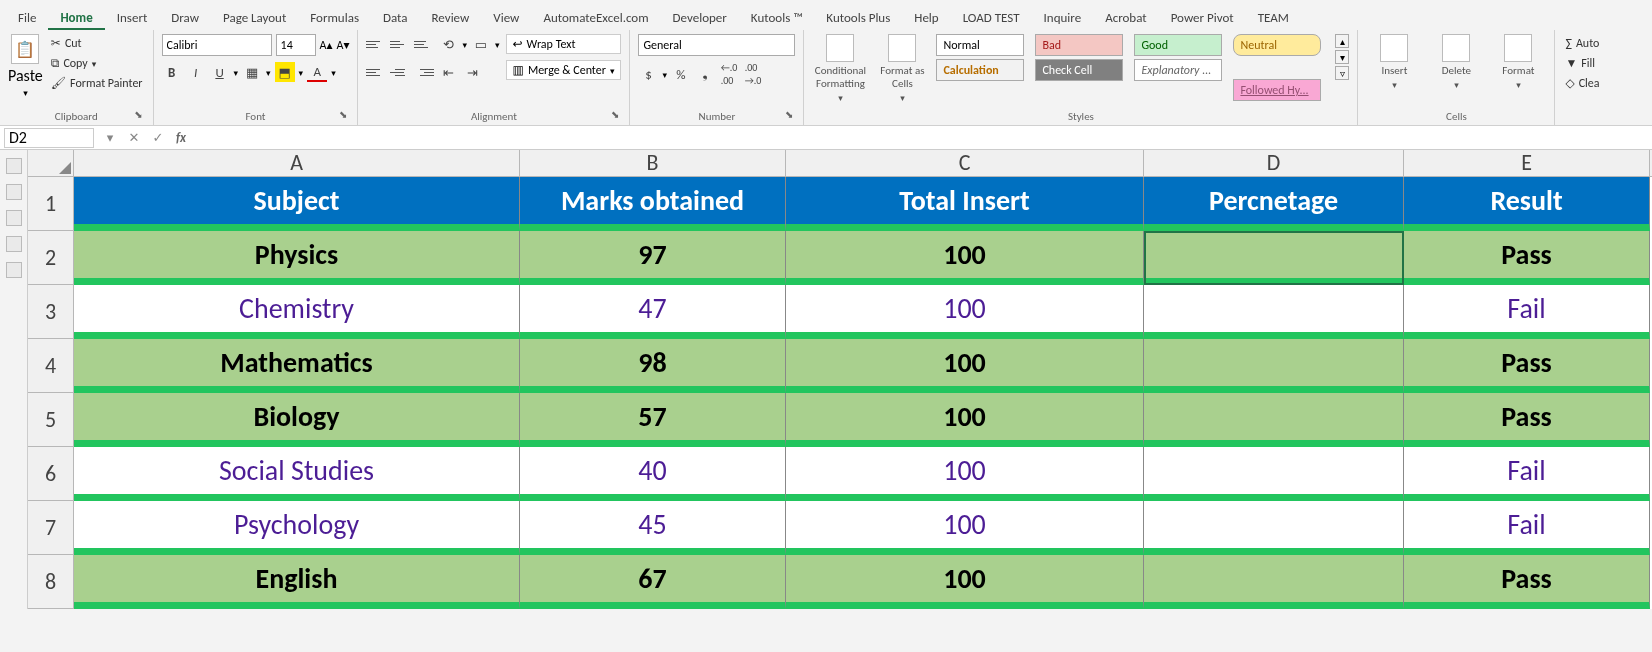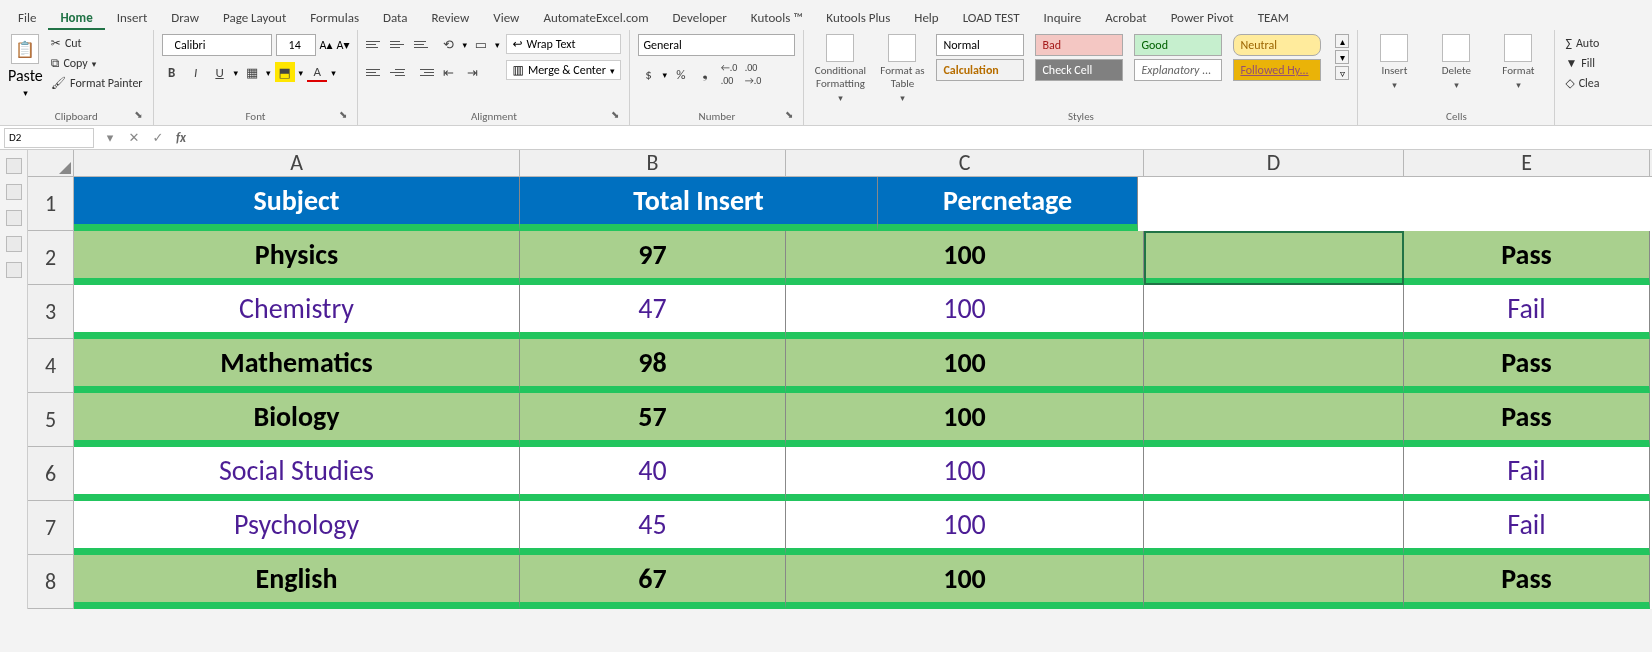--- a/index.html
+++ b/index.html
@@ -14,50 +14,50 @@
 .ribbon { background: #f3f3f3; display: flex; height: 96px; border-bottom: 1px solid #d0d0d0; }
 .group { border-right: 1px solid #d0d0d0; padding: 4px 8px 2px 8px; display: flex; flex-direction: column; justify-content: space-between; position: relative; }
 .group-body { display: flex; align-items: flex-start; gap: 6px; flex: 1; }
 .group-label { text-align: center; font-size: 11px; color: #666; position: relative; }
 .launcher { position: absolute; right: 2px; bottom: 2px; font-size: 10px; color: #666; cursor: pointer; }
 .vcol { display: flex; flex-direction: column; gap: 2px; }
 .btn-row { display: flex; gap: 4px; align-items: center; }
 .cut,.copy,.painter { font-size: 12px; color: #333; display: flex; align-items: center; gap: 4px; cursor: pointer; padding: 2px; }
 .paste-big { display: flex; flex-direction: column; align-items: center; gap: 2px; cursor: pointer; }
 .icon-sq { width: 28px; height: 30px; background: #fff; border: 1px solid #bbb; display: flex; align-items: center; justify-content: center; }
-.font-sel { background: #fff; border: 1px solid #aaa; height: 22px; font-size: 12px; padding: 0 12px; }
+.font-sel { background: #fff; border: 1px solid #aaa; height: 22px; font-size: 12px; padding: 0 4px; }
 .font-sel.name { width: 110px; }
 .font-sel.size { width: 40px; }
 .font-inc,.font-dec { font-size: 12px; cursor: pointer; }
 .fmt-btn { min-width: 20px; height: 20px; display: inline-flex; align-items: center; justify-content: center; font-size: 13px; cursor: pointer; color: #444; }
 .underline-a { border-bottom: 2px solid #d00; }
 .fill-a { background: #ffe600; padding: 0 2px; }
 .align-btn { width: 20px; height: 20px; display: inline-flex; flex-direction: column; justify-content: center; gap: 2px; cursor: pointer; }
 .align-btn span { height: 1px; background: #555; }
 .wrap-btn,.merge-btn { display: flex; align-items: center; gap: 4px; font-size: 12px; border: 1px solid #ccc; background: #fff; padding: 2px 6px; cursor: pointer; }
 .num-fmt { background: #fff; border: 1px solid #aaa; height: 22px; width: 157px; font-size: 12px; padding: 0 4px; }
 .bigbtn { display: flex; flex-direction: column; align-items: center; gap: 2px; cursor: pointer; font-size: 11px; color: #555; width: 56px; text-align: center; }
 .bigbtn .bicon { width: 28px; height: 28px; border: 1px solid #bbb; background: #fff; }
 .style-cell { width: 88px; height: 22px; border: 1px solid #aaa; font-size: 12px; display: flex; align-items: center; padding: 0 6px; cursor: pointer; }
 .style-normal { background: #fff; }
 .style-bad { background: #f4c7c3; color: #a61b1b; }
 .style-good { background: #c6efce; color: #006100; }
 .style-neutral { background: #ffeb9c; color: #9c6500; border-radius: 8px; }
 .style-calc { background: #f2f2f2; color: #b76e00; font-weight: bold; }
 .style-check { background: #808080; color: #fff; }
 .style-expl { background: #fff; font-style: italic; color: #666; }
-.style-follow { background: #eab308; color: #954f72; text-decoration: underline; }
+.style-follow { background: #f9a8d4; color: #954f72; text-decoration: underline; margin-top: 20px; }
 .style-grid { display: grid; grid-template-columns: repeat(4, 96px); gap: 3px; }
 .style-arrows { display: flex; flex-direction: column; gap: 2px; }
 .style-arrows div { width: 14px; height: 14px; border: 1px solid #aaa; font-size: 10px; display: flex; align-items: center; justify-content: center; cursor: pointer; }
 .editing-item { font-size: 12px; color: #333; display: flex; align-items: center; gap: 4px; cursor: pointer; padding: 2px; }
 
 
 .fx-row { display: flex; align-items: center; border-bottom: 1px solid #ccc; background: #fff; height: 24px; }
-.namebox { width: 90px; border: 1px solid #ccc; height: 20px; font-size: 11px; padding: 0 4px; margin: 0 4px; background: #fff; }
+.namebox { width: 90px; border: 1px solid #ccc; height: 20px; font-size: 16px; padding: 0 4px; margin: 0 4px; background: #fff; }
 .fx-btn { width: 24px; text-align: center; color: #888; cursor: pointer; font-size: 13px; }
 .fx-label { font-style: italic; font-size: 13px; color: #666; padding: 0 6px; font-weight: bold; }
 .fx-input { flex: 1; border: none; outline: none; height: 20px; font-size: 12px; }
 
 
 .gridwrap { display: flex; background: #fff; }
 .left-strip { width: 28px; background: #f3f3f3; border-right: 1px solid #ccc; display: flex; flex-direction: column; align-items: center; gap: 10px; padding-top: 8px; }
 .left-strip div { width: 16px; height: 16px; border: 1px solid #bbb; background: #eaeaea; cursor: pointer; font-size: 10px; display: flex; align-items: center; justify-content: center; color: #666; }
 .sheet { flex: 1; }
 .colhdr-row { display: flex; background: #f0f0f0; border-bottom: 1px solid #b7b7b7; }
@@ -226,21 +226,21 @@
 
   <div class="group">
     <div class="group-body">
       <div class="bigbtn">
           <div class="bicon"></div>
           <span>Conditional Formatting</span>
           <span style="font-size:9px;">▾</span>
         </div>
       <div class="bigbtn">
           <div class="bicon"></div>
-          <span>Format as Table</span>
+          <span>Format as Cells</span>
           <span style="font-size:9px;">▾</span>
         </div>
       <div class="style-grid">
         <div class="style-cell style-normal">Normal</div>
         <div class="style-cell style-bad">Bad</div>
         <div class="style-cell style-good">Good</div>
         <div class="style-cell style-neutral">Neutral</div>
         <div class="style-cell style-calc">Calculation</div>
         <div class="style-cell style-check">Check Cell</div>
         <div class="style-cell style-expl">Explanatory ...</div>
@@ -316,22 +316,24 @@
         <div class="corner"></div>
         <div class="colhdr cw-A">A</div>
         <div class="colhdr cw-B">B</div>
         <div class="colhdr cw-C">C</div>
         <div class="colhdr cw-D">D</div>
         <div class="colhdr cw-E">E</div>
       </div>
       <div class="gridrow">
         <div class="rowhdr">1</div>
         <div class="cell hdr-cell cw-A">Subject</div>
+        <div class="cell hdr-cell cw-B">Marks obtained</div>
         <div class="cell hdr-cell cw-C">Total Insert</div>
         <div class="cell hdr-cell cw-D">Percnetage</div>
+        <div class="cell hdr-cell cw-E">Result</div>
       </div>
       <div class="gridrow">
         <div class="rowhdr">2</div>
         <div class="cell pass-cell cw-A">Physics</div>
         <div class="cell pass-cell cw-B">97</div>
         <div class="cell pass-cell cw-C">100</div>
         <div class="cell pass-cell cw-D selected"></div>
         <div class="cell pass-cell cw-E">Pass</div>
       </div>
       <div class="gridrow">

